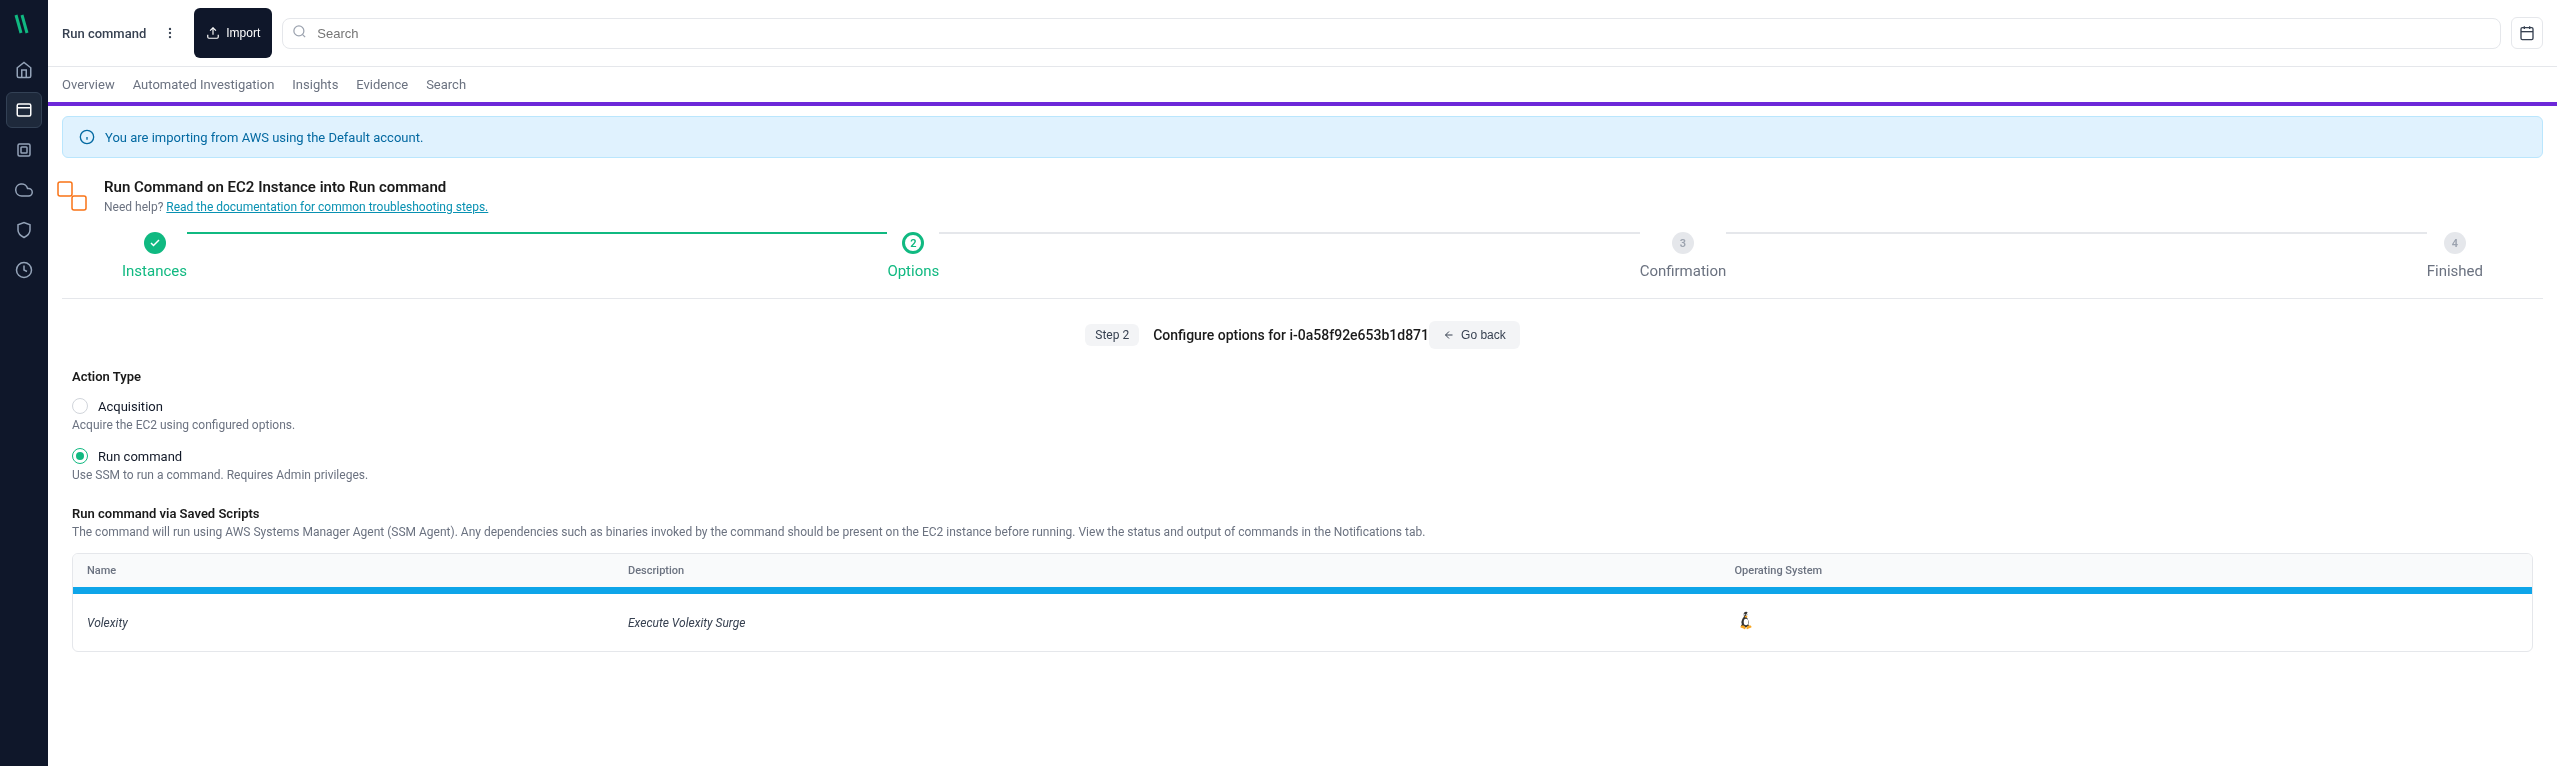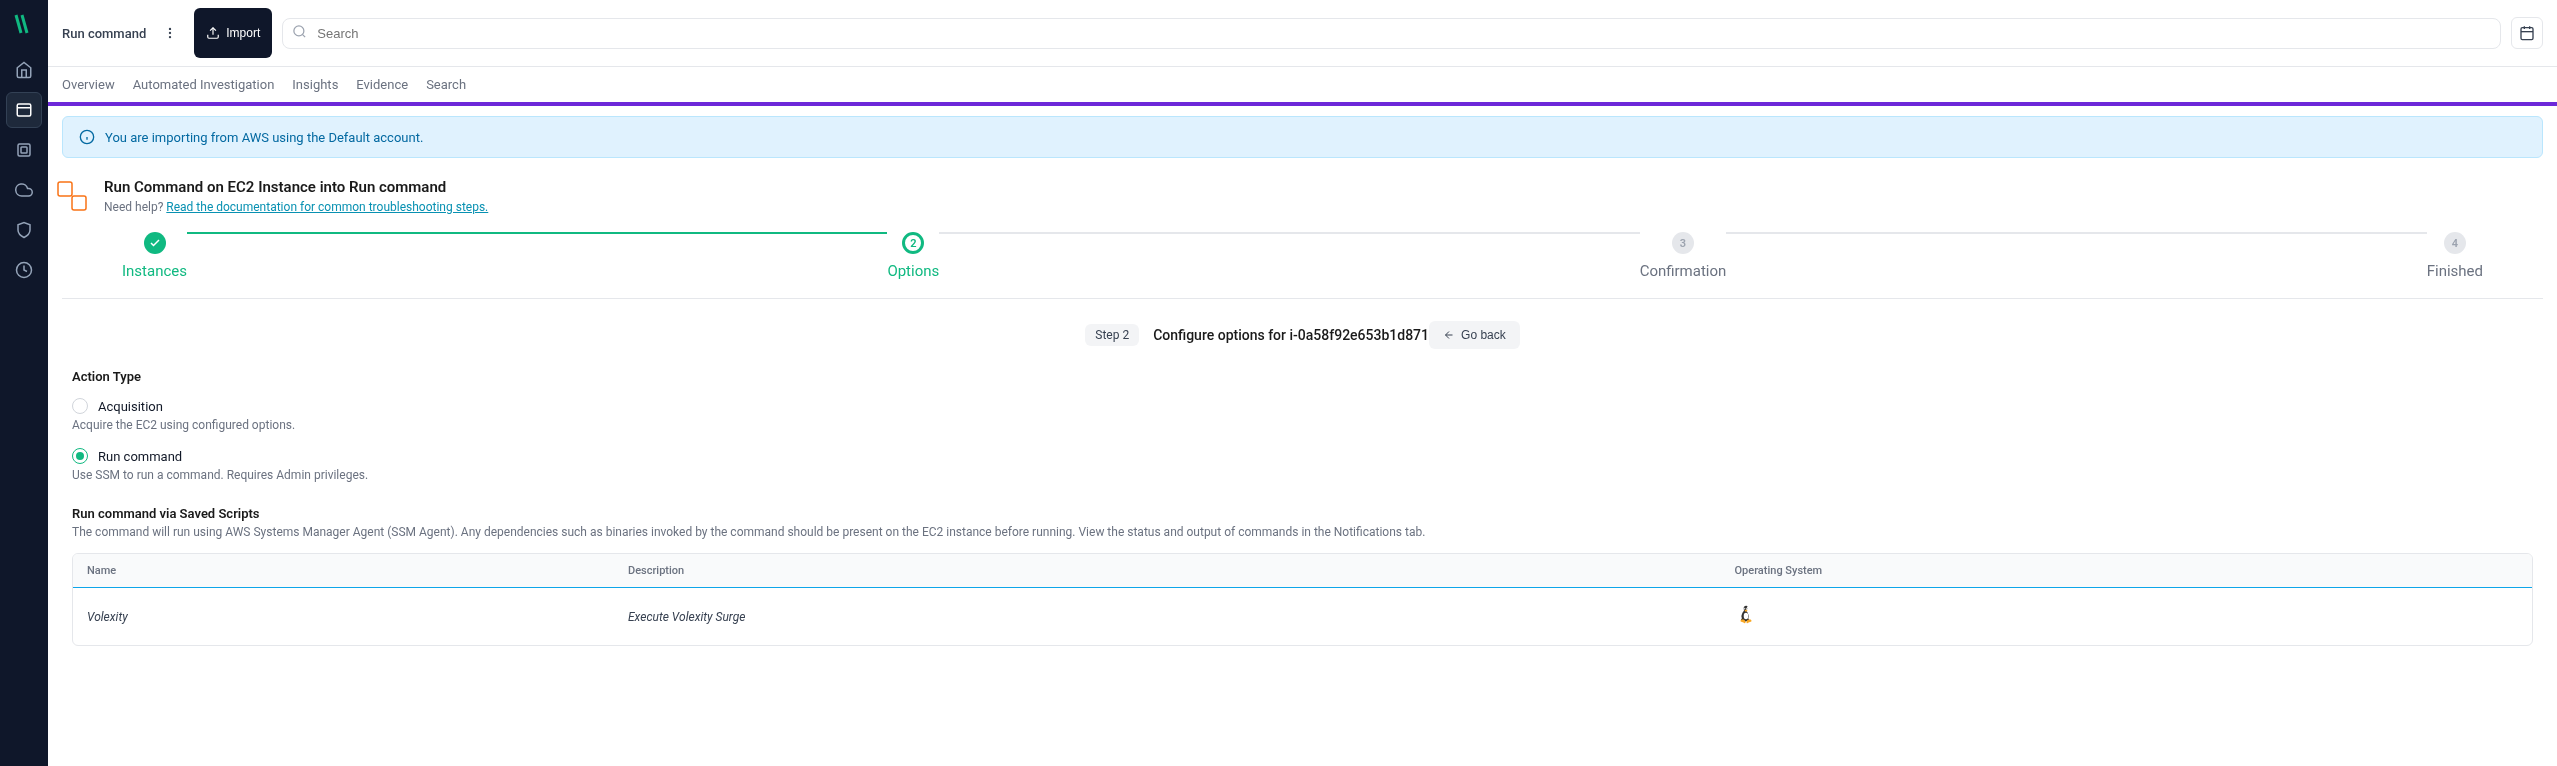--- a/index.html
+++ b/index.html
@@ -71,21 +71,21 @@
     .radio-circle { width: 16px; height: 16px; border-radius: 50%; border: 1.5px solid #d1d5db; display: flex; align-items: center; justify-content: center; }
     .radio-circle.selected { border-color: #10b981; }
     .radio-circle.selected::after { content: ''; width: 8px; height: 8px; border-radius: 50%; background: #10b981; }
     .radio-label { font-size: 13px; color: #111827; }
     .radio-desc { font-size: 12px; color: #6b7280; margin-left: 0; }
     
     .subsection-title { font-size: 13px; font-weight: 600; margin-bottom: 4px; }
     .subsection-desc { font-size: 12px; color: #6b7280; margin-bottom: 14px; }
     
     .table { width: 100%; border: 1px solid #e5e7eb; border-radius: 6px; overflow: hidden; }
-    .thead { display: flex; background: #f9fafb; border-bottom: 1px solid #0ea5e9; }
+    .thead { display: flex; background: #f9fafb; border-bottom: 7px solid #0ea5e9; }
     .th { padding: 10px 14px; font-size: 11px; color: #6b7280; font-weight: 500; }
     .th.c1 { width: 22%; }
     .th.c2 { width: 45%; }
     .th.c3 { width: 33%; }
     .trow { display: flex; align-items: center; cursor: pointer; font-style: italic; }
     .td { padding: 16px 14px; font-size: 12px; color: #374151; }
     .td.c1 { width: 22%; }
     .td.c2 { width: 45%; }
     .td.c3 { width: 33%; }
     .os-icon { display: inline-flex; }

